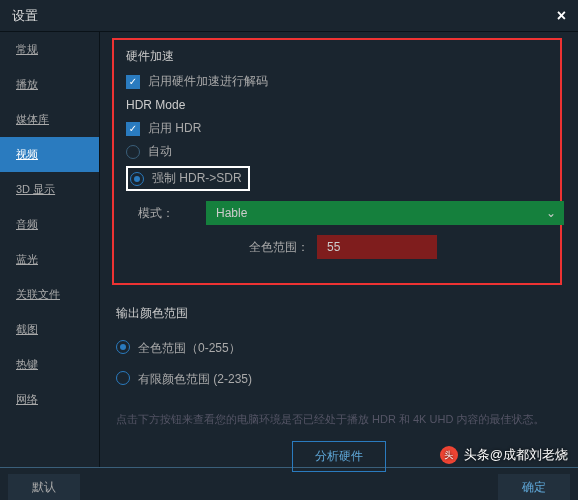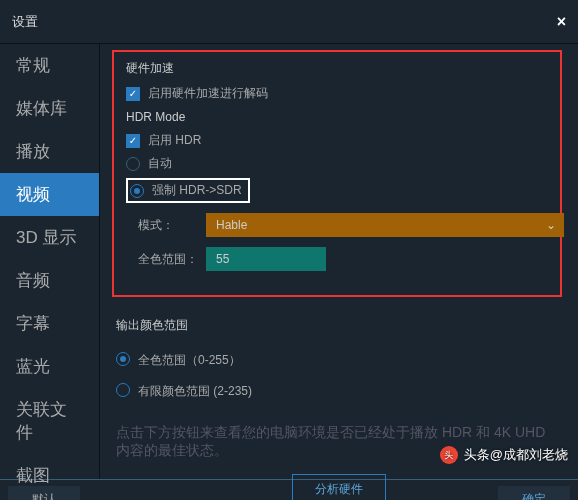--- a/index.html
+++ b/index.html
@@ -6,41 +6,42 @@
     body {
       width: 578px; height: 500px;
       background: #1a252f;
       font-family: "Microsoft YaHei", Arial, sans-serif;
       font-size: 12px;
       color: #aaa;
       overflow: hidden;
       position: relative;
     }
     .header {
-      height: 44px;
+      height: 32px;
       display: flex;
       align-items: center;
       justify-content: space-between;
       padding: 0 12px;
       color: #ddd;
       font-size: 13px;
       border-bottom: 1px solid #0a1218;
     }
     .close { color: #fff; font-size: 16px; cursor: pointer; font-weight: bold; }
     .container { display: flex; height: 435px; }
     .sidebar {
       width: 100px;
       background: #1a252f;
       border-right: 1px solid #0a1218;
     }
     .sidebar-item {
       padding: 10px 16px;
       color: #aaa;
       cursor: pointer;
-      font-size: 17px;
+      font-size: 11px;
+      text-decoration: underline;
     }
     .sidebar-item.active { background: #2a7bbf; color: #fff; }
     .main {
       flex: 1;
       padding: 12px 16px;
       overflow: visible;
       position: relative;
     }
     .redbox {
       border: 2px solid #e33;
@@ -74,43 +75,43 @@
       cursor: pointer;
     }
     .radio.unchecked-dim { border-color: #3a5f7a; }
     .radio.checked::after {
       content: "";
       width: 6px; height: 6px;
       background: #2a7bbf;
       border-radius: 50%;
     }
     .whitebox { border: 2px solid #fff; padding: 2px 6px 2px 2px; display: inline-flex; align-items: center; }
-    .form-row { display: flex; align-items: center; margin: 10px 0; }
+    .form-row { display: flex; align-items: center; margin: 10px 0; justify-content: center; }
     .form-label { width: 80px; color: #aaa; padding-left: 12px; }
     .select {
       flex: 1;
-      background: #a16207;
+      background: #15803d;
       padding: 5px 10px;
       color: #ccc;
       font-size: 12px;
       margin-right: -16px;
       position: relative;
     }
     .spinner {
       width: 120px;
-      background: #0f766e;
+      background: #7f1d1d;
       padding: 5px 10px;
       color: #ccc;
       font-size: 12px;
     }
     .output-title { color: #ccc; margin: 8px 0 18px; }
     .radio-block { margin: 14px 0; display: flex; align-items: flex-start; }
     .hint {
       color: #556;
-      font-size: 14px;
+      font-size: 11px;
       margin: 24px 0 14px;
     }
     .analyze-btn {
       display: block;
       margin: 12px auto;
       padding: 6px 22px;
       border: 1px solid #2a7bbf;
       color: #5fa7d8;
       background: transparent;
       cursor: pointer;
@@ -165,26 +166,25 @@
 <body>
 
 <div class="header">
   <span>设置</span>
   <span class="close">×</span>
 </div>
 
 <div class="container">
   <div class="sidebar">
     <div class="sidebar-item"><span>常规</span></div>
+    <div class="sidebar-item"><span>播放</span></div>
     <div class="sidebar-item"><span>媒体库</span></div>
-    <div class="sidebar-item"><span>播放</span></div>
     <div class="sidebar-item active"><span>视频</span></div>
     <div class="sidebar-item"><span>3D 显示</span></div>
     <div class="sidebar-item"><span>音频</span></div>
-    <div class="sidebar-item"><span>字幕</span></div>
     <div class="sidebar-item"><span>蓝光</span></div>
     <div class="sidebar-item"><span>关联文件</span></div>
     <div class="sidebar-item"><span>截图</span></div>
     <div class="sidebar-item"><span>热键</span></div>
     <div class="sidebar-item"><span>网络</span></div>
   </div>
 
   <div class="main">
     <div class="redbox">
       <div class="section-title">硬件加速</div>

